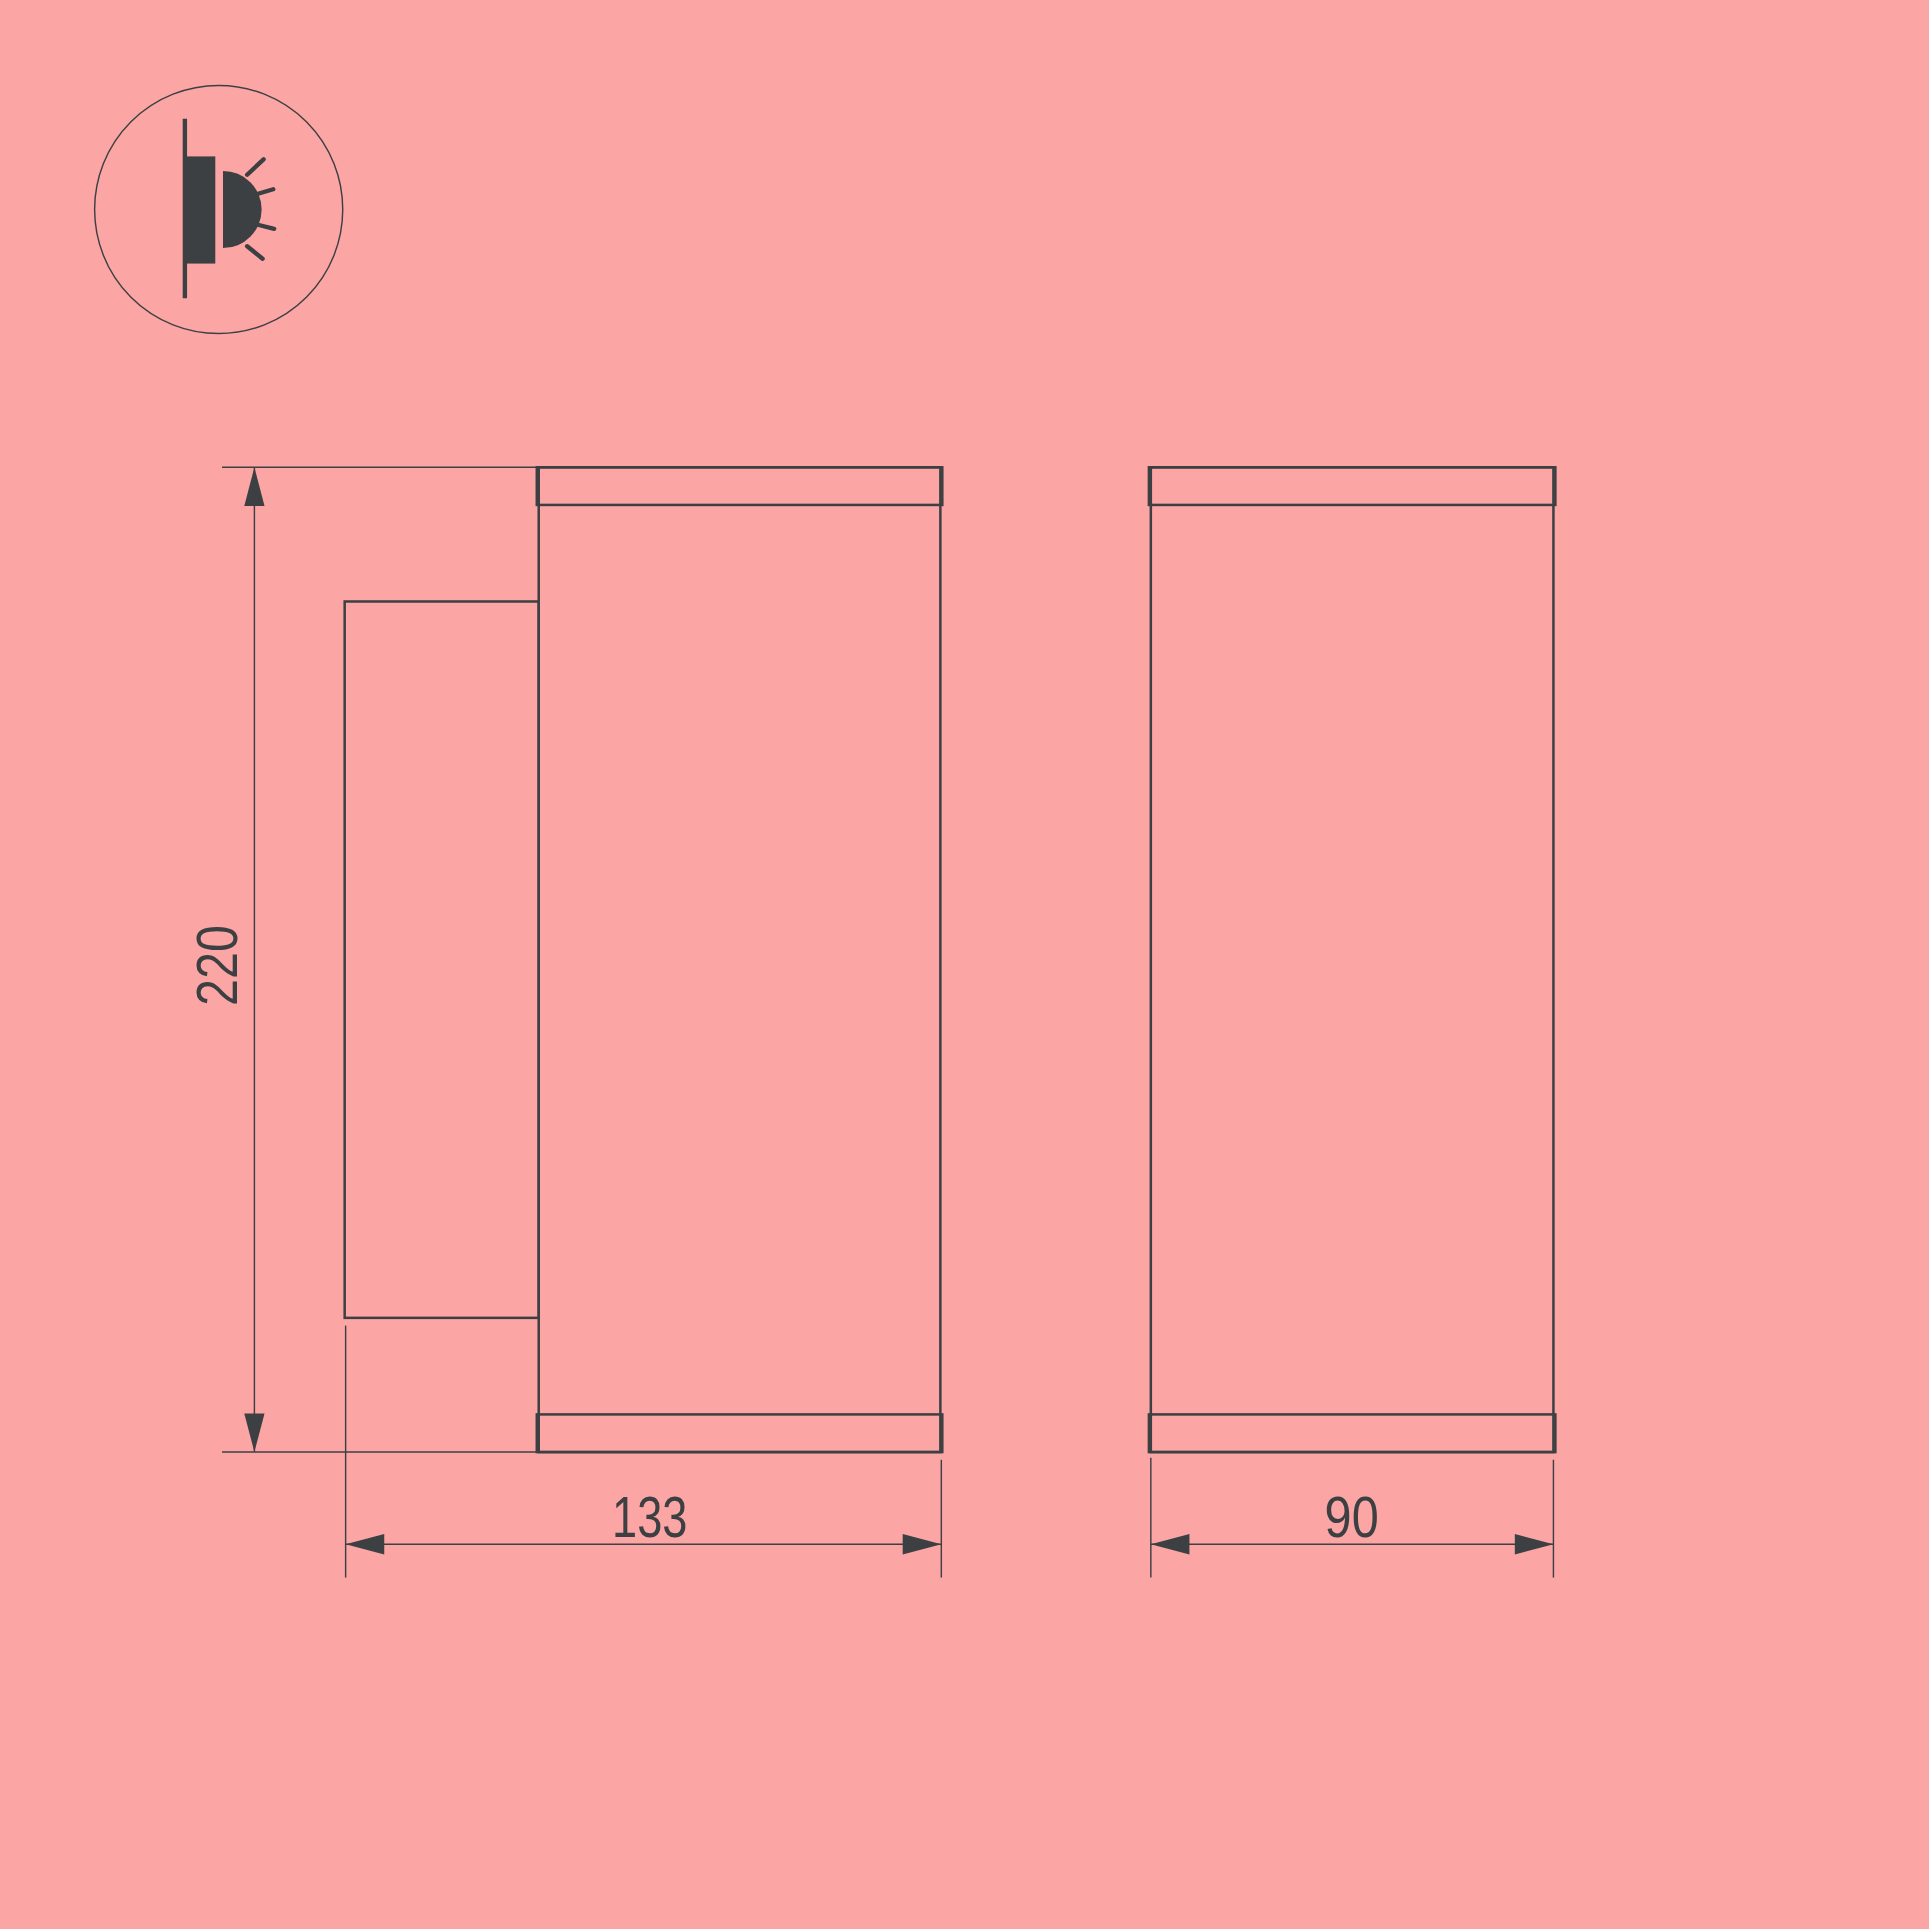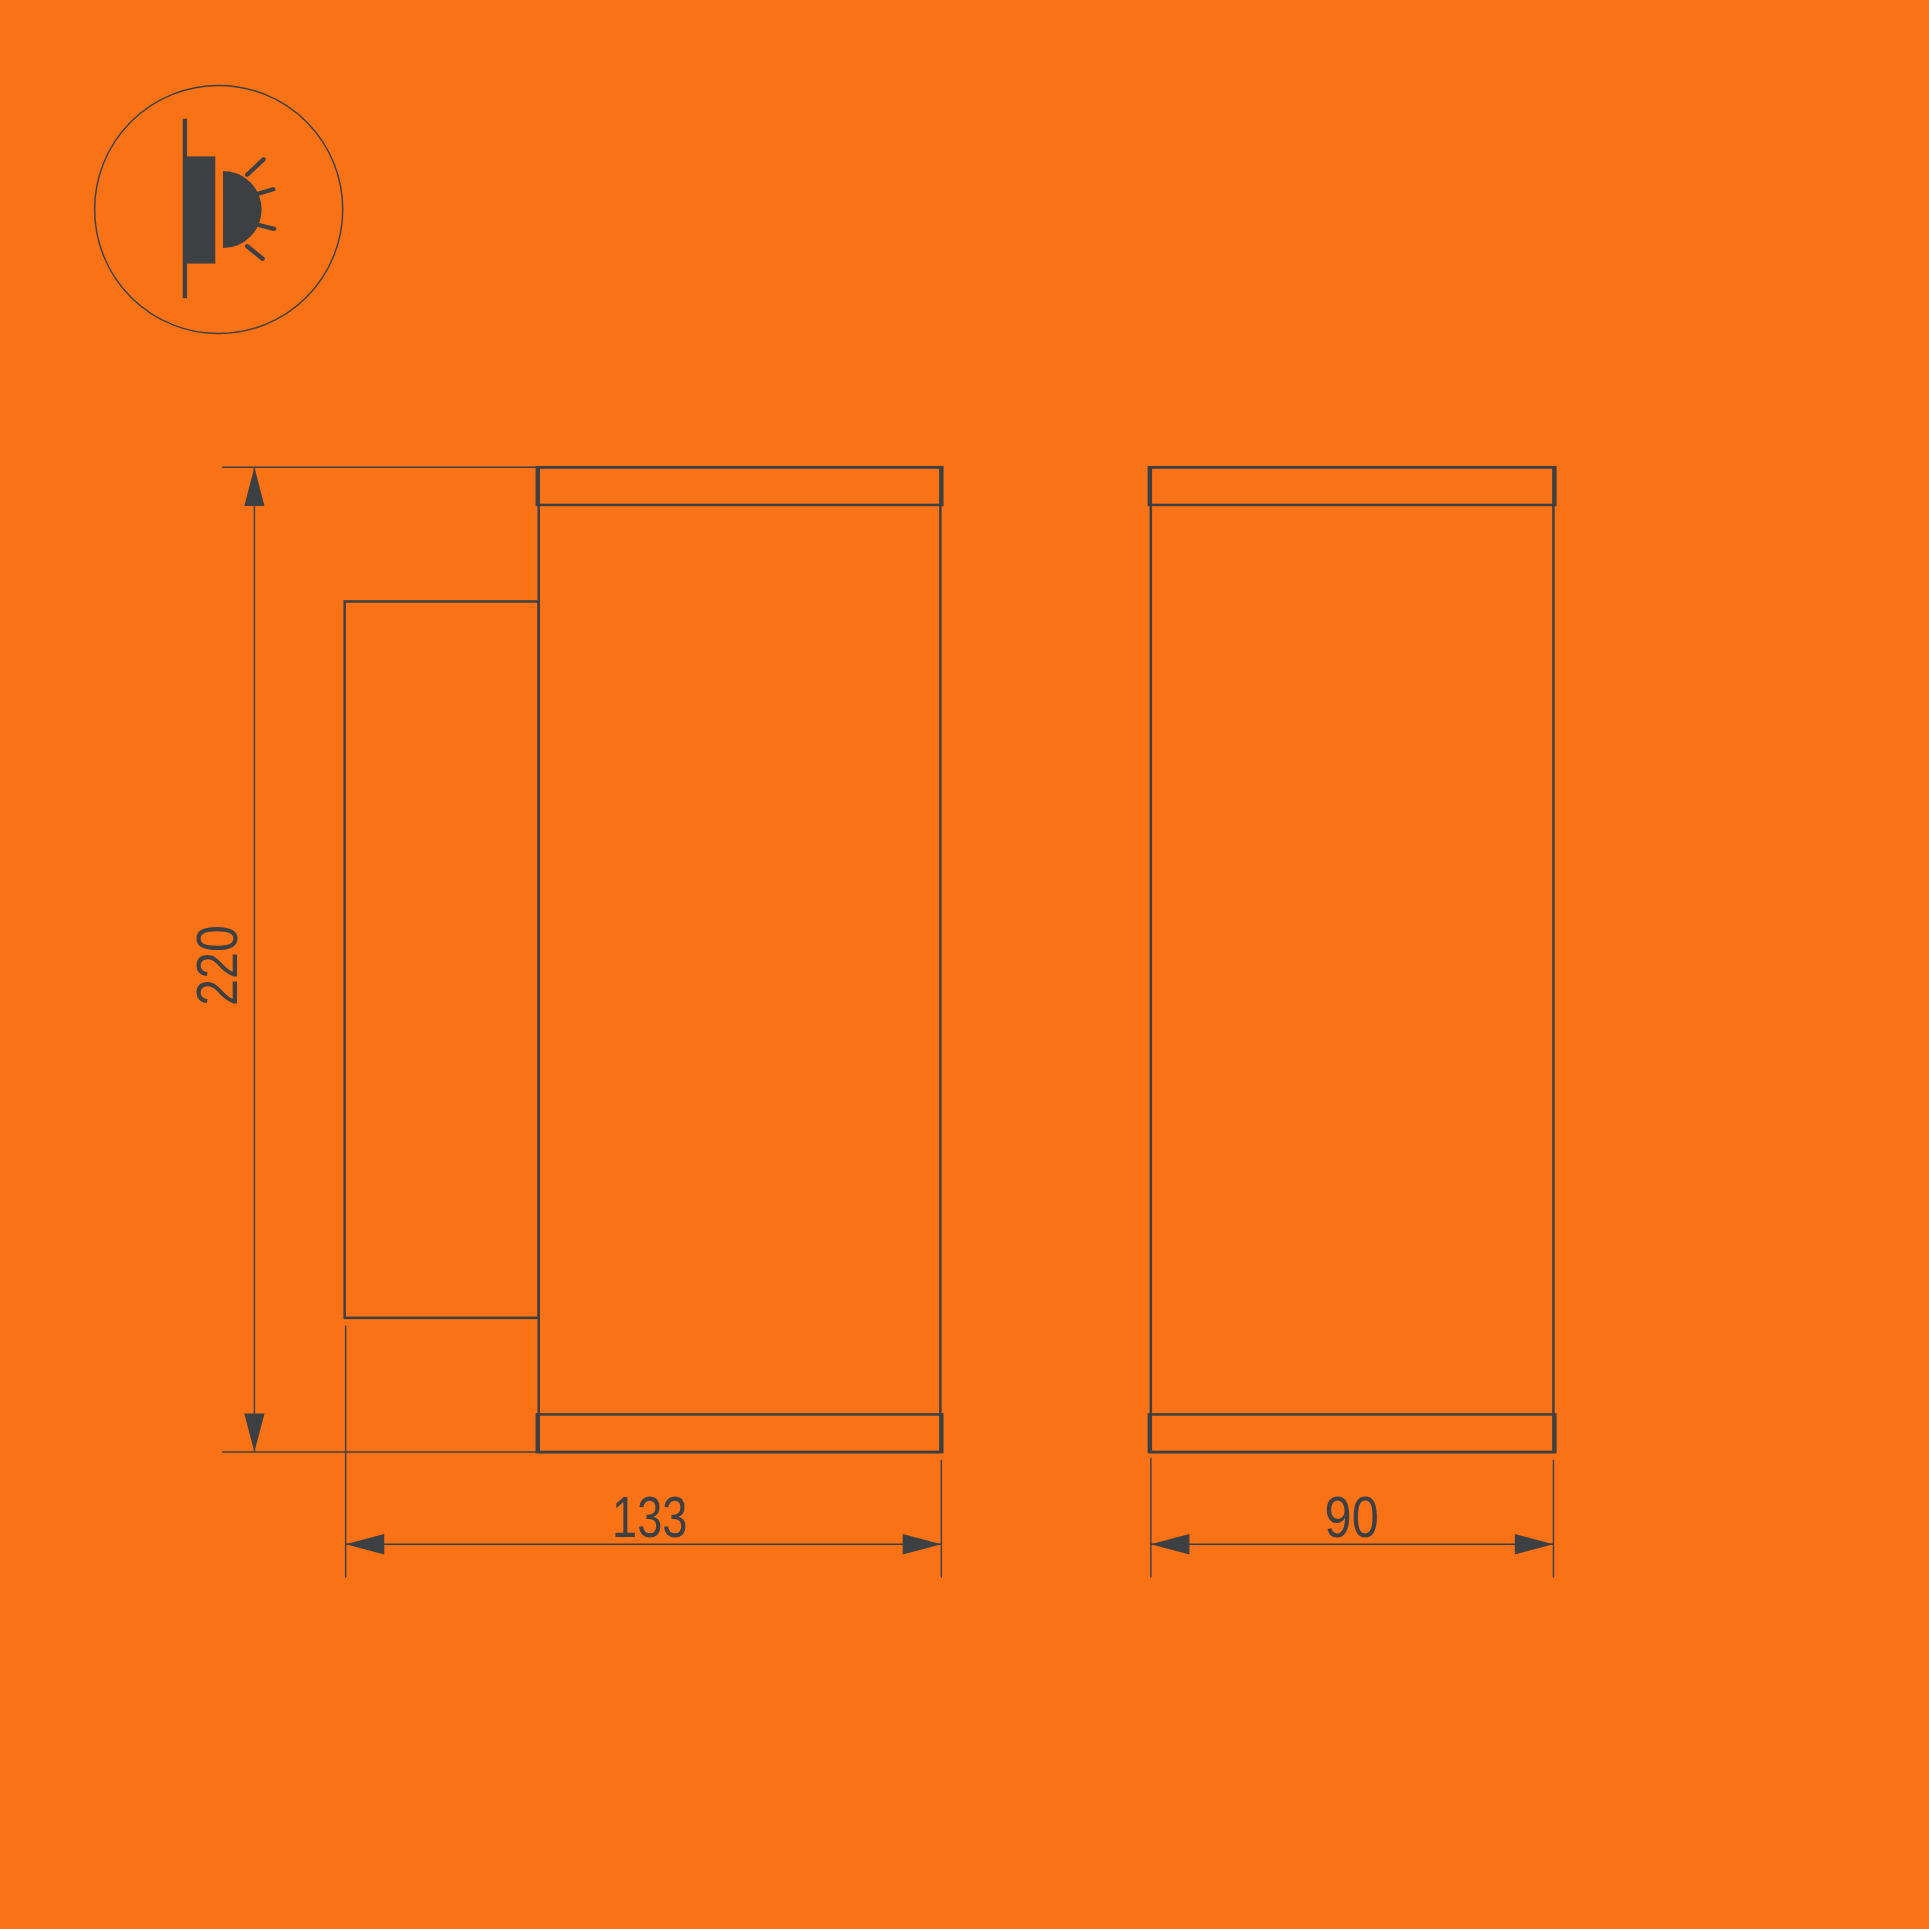--- a/index.html
+++ b/index.html
@@ -4,21 +4,21 @@
 <style>
   html, body {
     margin: 0;
     padding: 0;
     background: #fcfcfc;
   }
   .canvas {
     position: relative;
     width: 1929px;
     height: 1929px;
-    background: #f97316;
+    background: #fca5a5;
     font-family: "Liberation Sans", sans-serif;
   }
   svg { display: block; }
   .thick { stroke: #3d4043; stroke-width: 2.6; fill: none; }
   .thin  { stroke: #3d4043; stroke-width: 1.5; fill: none; }
   .solid { fill: #3d4043; stroke: none; }
   .ray   { stroke: #3d4043; stroke-width: 4.5; stroke-linecap: round; fill: none; }
   .dim-text {
     fill: #3d4043;
     font-family: "Liberation Sans", sans-serif;

